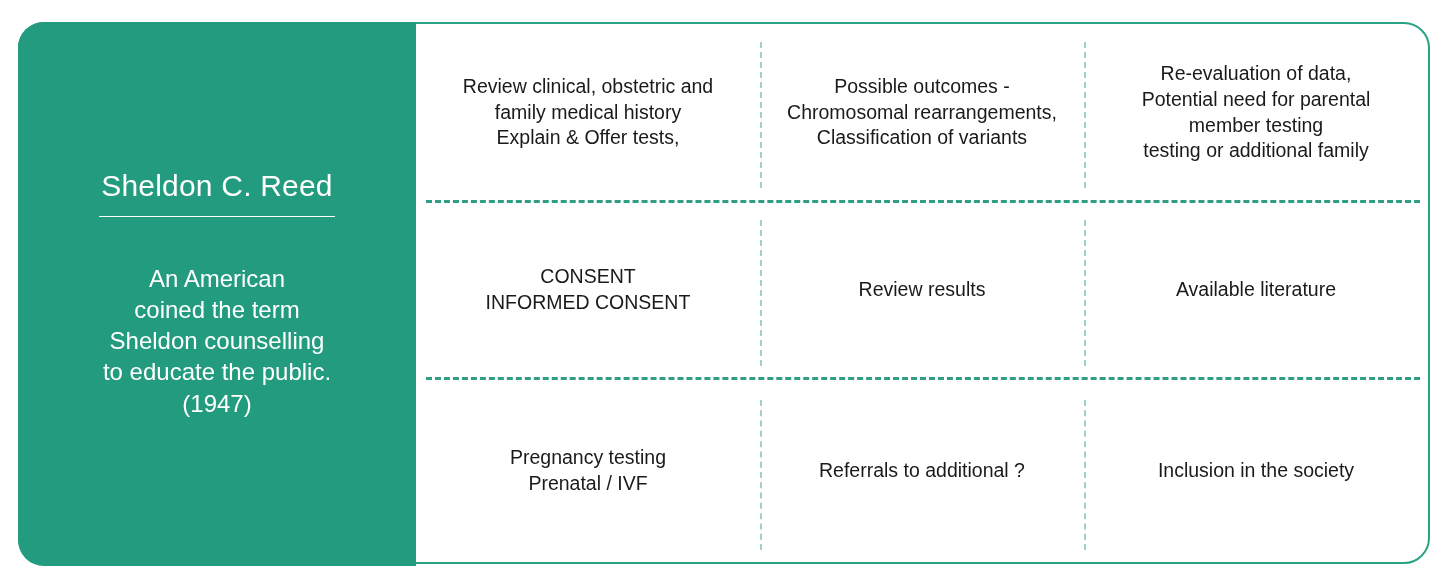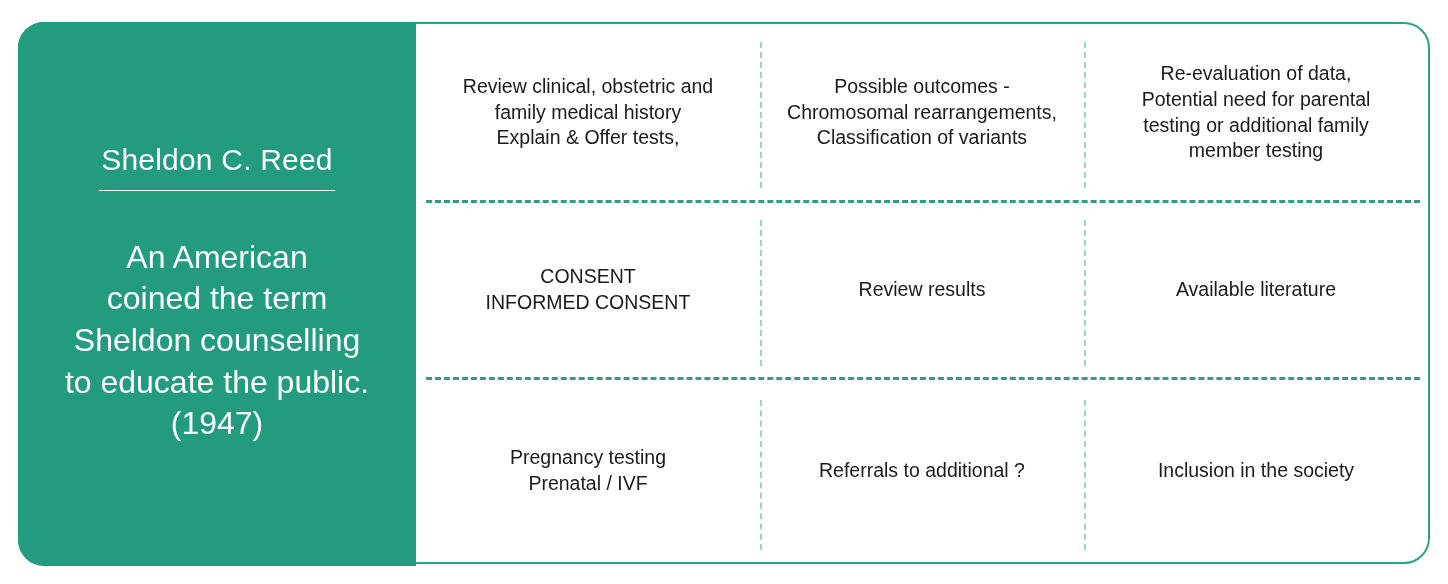--- a/index.html
+++ b/index.html
@@ -61,21 +61,21 @@
 
   .name-rule {
     width: 236px;
     height: 1px;
     background: #ffffff;
     margin: 12px 0 20px 0;
   }
 
   .person-desc {
     color: #ffffff;
-    font-size: 32px;
+    font-size: 24px;
     line-height: 1.30;
     text-align: center;
     margin-top: 26px;
   }
   .person-desc .line { display: block; white-space: nowrap; }
 
   
   .grid-area {
     position: absolute;
     left: 416px;
@@ -167,22 +167,22 @@
           <span class="line">Possible outcomes -</span>
           <span class="line">Chromosomal rearrangements,</span>
           <span class="line">Classification of variants</span>
         </span>
       </div>
 
       <div class="cell">
         <span>
           <span class="line">Re-evaluation of data,</span>
           <span class="line">Potential need for parental</span>
+          <span class="line">member testing</span>
           <span class="line">testing or additional family</span>
-          <span class="line">member testing</span>
         </span>
       </div>
 
       <div class="cell">
         <span>
           <span class="line">CONSENT</span>
           <span class="line"><b>INFORMED</b><span> CONSENT</span></span>
         </span>
       </div>
 

